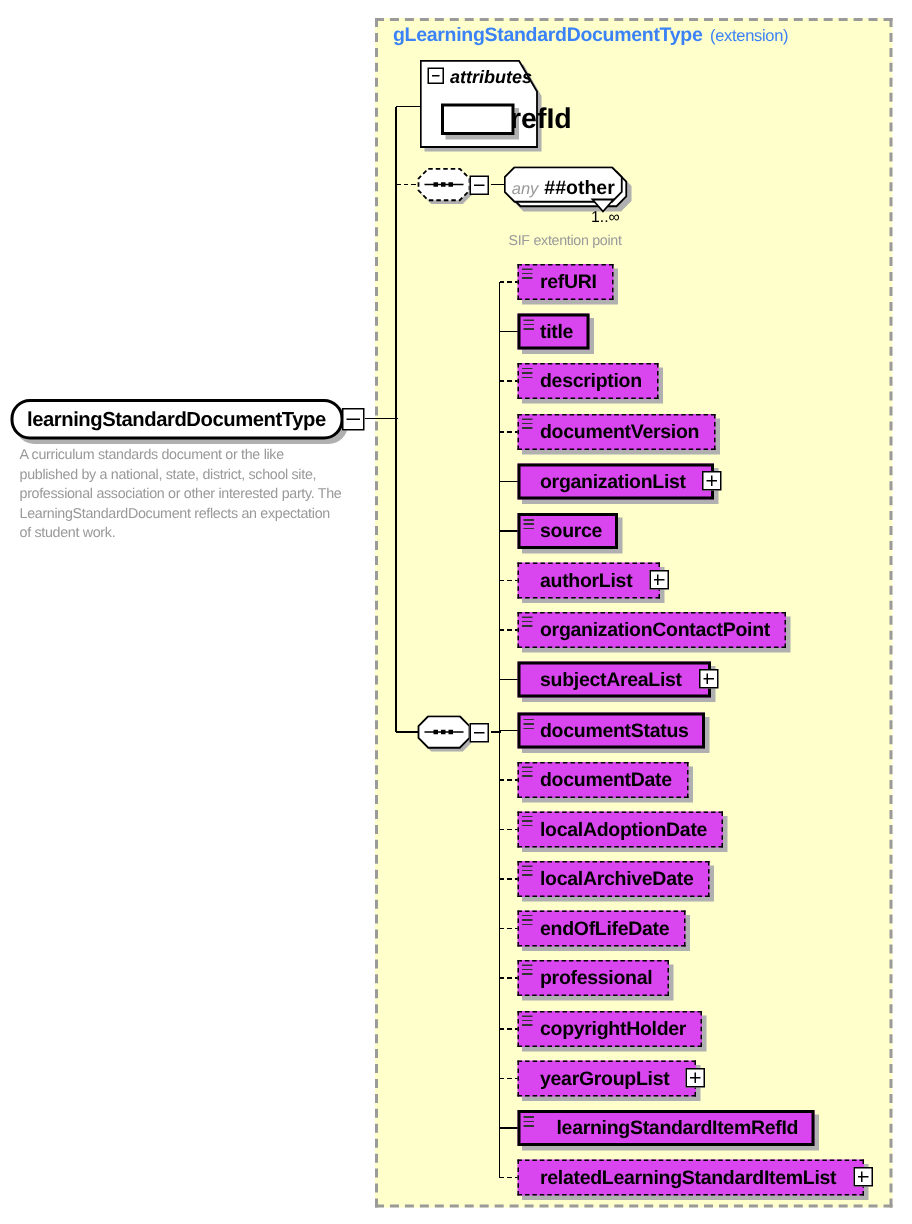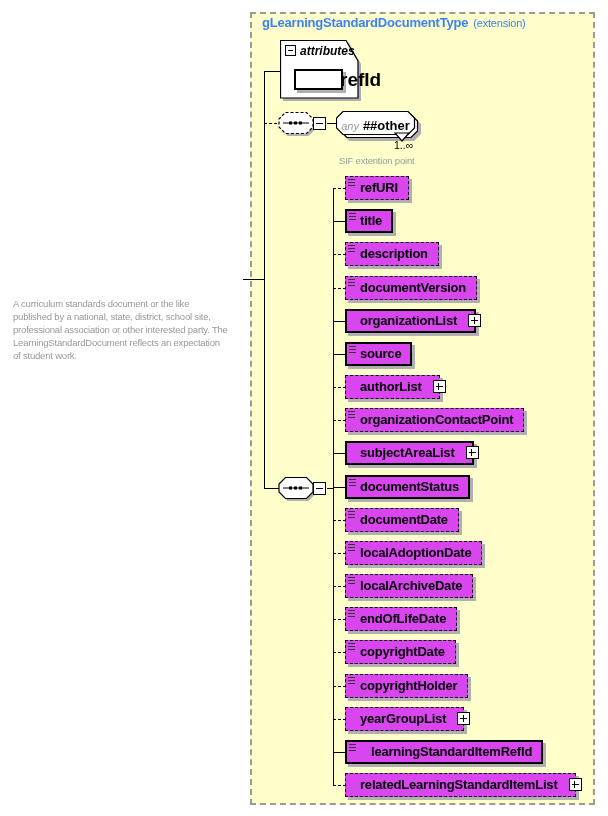--- a/index.html
+++ b/index.html
@@ -96,20 +96,24 @@
         <line x1="333" x2="346" y1="586" y2="586" class="dash"></line>
         <line x1="333" x2="346" y1="619" y2="619" class="dash"></line>
         <line x1="333" x2="346" y1="652" y2="652" class="dash"></line>
         <line x1="333" x2="346" y1="686" y2="686" class="dash"></line>
         <line x1="333" x2="346" y1="719" y2="719" class="dash"></line>
         <line x1="333" x2="346" y1="752" y2="752"></line>
         <line x1="333" x2="346" y1="785" y2="785" class="dash"></line>
       </g>
   </svg>
 
+  <div class="root-el">
+    <span>learningStandardDocumentType</span>
+    <span class="minus" style="left:219px;top:4px;width:15px;height:15px;"></span>
+  </div>
   <div class="root-annot">A curriculum standards document or the like published by a national, state, district, school site, professional association or other interested party. The LearningStandardDocument reflects an expectation of student work.</div>
 
   <div class="attrs">
     <svg width="92" height="70">
       <polygon points="3,3 69,3 81,24 81,61 3,61" fill="#b0b0b0"></polygon>
       <polygon points="0.5,0.5 66,0.5 78,21 78,58 0.5,58" fill="#ffffff" stroke="#000" stroke-width="1.2"></polygon>
     </svg>
     <span class="minus"></span>
     <span class="hdr">attributes</span>
     <div class="attr-box">
@@ -221,21 +225,21 @@
       <span class="el-label">localArchiveDate</span>
       
     </div>
       <div class="el opt" style="top: 607px;">
       <span class="doc-ic"></span>
       <span class="el-label">endOfLifeDate</span>
       
     </div>
       <div class="el opt" style="top: 640px;">
       <span class="doc-ic"></span>
-      <span class="el-label">copyrightDate</span>
+      <span class="el-label">professional</span>
       
     </div>
       <div class="el opt" style="top: 674px;">
       <span class="doc-ic"></span>
       <span class="el-label">copyrightHolder</span>
       
     </div>
       <div class="el opt expandable" style="top: 707px;">
       
       <span class="el-label">yearGroupList</span>

